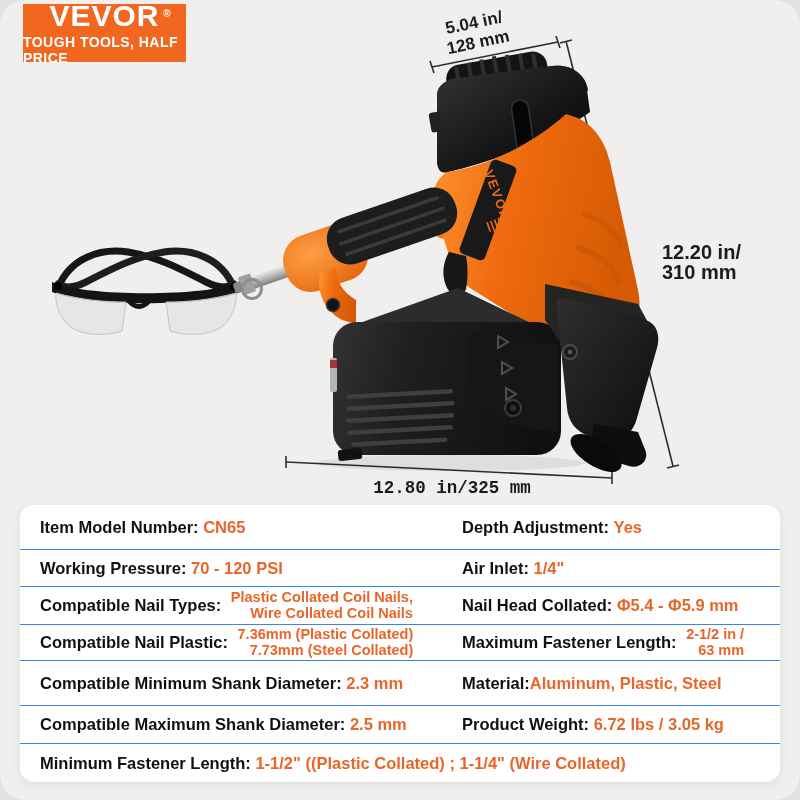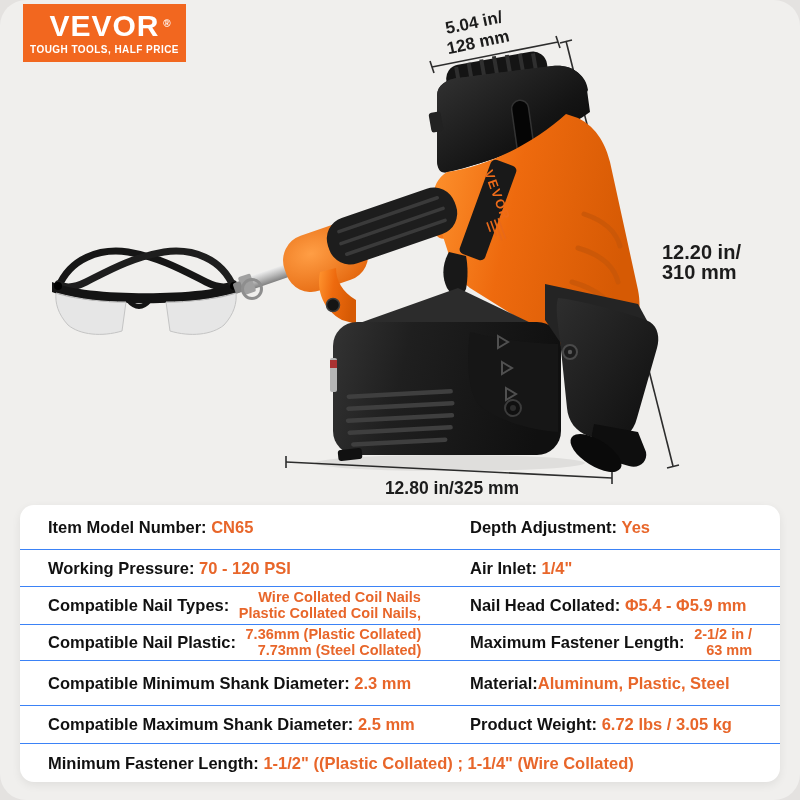--- a/index.html
+++ b/index.html
@@ -4,35 +4,35 @@
 <style>
   html,body{margin:0;padding:0;}
   body{font-family:"Liberation Sans", sans-serif; background:#e4e2e0;}
   .stage{position:relative;width:800px;height:800px;background:#f0efed;overflow:hidden;margin:0 auto;border-radius:26px;}
 
   
   .logo{position:absolute;left:23px;top:4px;width:163px;height:58px;background:#f2671f;
         display:flex;flex-direction:column;align-items:center;justify-content:center;}
   .logo-word{color:#fff;font-weight:bold;font-size:30px;line-height:30px;letter-spacing:1px;position:relative;}
   .logo-reg{font-size:10px;position:absolute;top:-2px;right:-11px;letter-spacing:0;}
-  .logo-tag{color:#fff;font-weight:bold;font-size:10px;letter-spacing:.45px;margin-top:3px;text-align:center;}
+  .logo-tag{color:#fff;font-weight:bold;font-size:14px;letter-spacing:.45px;margin-top:3px;}
 
   
   .art{position:absolute;left:0;top:0;width:800px;height:503px;}
 
   
   .dim{position:absolute;color:#1c1c1c;font-weight:bold;font-size:17px;line-height:19.5px;}
   .dim-top{left:416px;top:13px;width:120px;text-align:center;transform:rotate(-12deg);}
   .dim-right{left:662px;top:242px;text-align:left;font-size:20px;line-height:20px;}
-  .dim-bottom{left:332px;top:479px;width:240px;text-align:center;font-size:17.5px;}
+  .dim-bottom{left:332px;top:479px;width:240px;text-align:center;font-size:17.5px;font-family:Liberation Mono, monospace;}
 
   
   .card{position:absolute;left:20px;top:505px;width:760px;height:277px;background:#fff;
         border-radius:14px;box-shadow:0 3px 10px rgba(0,0,0,.07);display:flex;flex-direction:column;}
-  .row{display:flex;align-items:center;padding:0 0 0 28px;box-sizing:border-box;}
+  .row{display:flex;align-items:center;padding:0 0 0 20px;box-sizing:border-box;}
   .row + .row{border-top:1px solid #3b82f6;}
   .r1{height:44px}.r2{height:37px}.r3{height:38px}.r4{height:36px}.r5{height:45px}.r6{height:38px}.r7{height:39px}
   .cell{display:flex;align-items:center;}
   .cell.left{width:422px;flex:0 0 422px;}
   .cell.right{flex:1;}
   .lbl{color:#111;font-weight:bold;font-size:16.5px;white-space:pre-wrap;}
   .val{color:#e8662a;font-weight:bold;font-size:16.5px;white-space:pre-wrap;text-align:right;}
   .stack{display:flex;flex-direction:column;font-size:14.5px;line-height:15.5px;margin-left:5px;}
 </style>
 </head>
@@ -215,22 +215,22 @@
       <div class="cell right">
           <span class="lbl">Air Inlet: </span>
           <span class="val">1/4"</span>
         </div>
     </div>
 
     <div class="row r3">
       <div class="cell left">
         <span class="lbl">Compatible Nail Types: </span>
         <span class="val stack">
+          <span>Plastic Collated Coil Nails,</span>
           <span>Wire Collated Coil Nails</span>
-          <span>Plastic Collated Coil Nails,</span>
         </span>
       </div>
       <div class="cell right">
           <span class="lbl">Nail Head Collated: </span>
           <span class="val">Φ5.4 - Φ5.9 mm</span>
         </div>
     </div>
 
     <div class="row r4">
       <div class="cell left">

